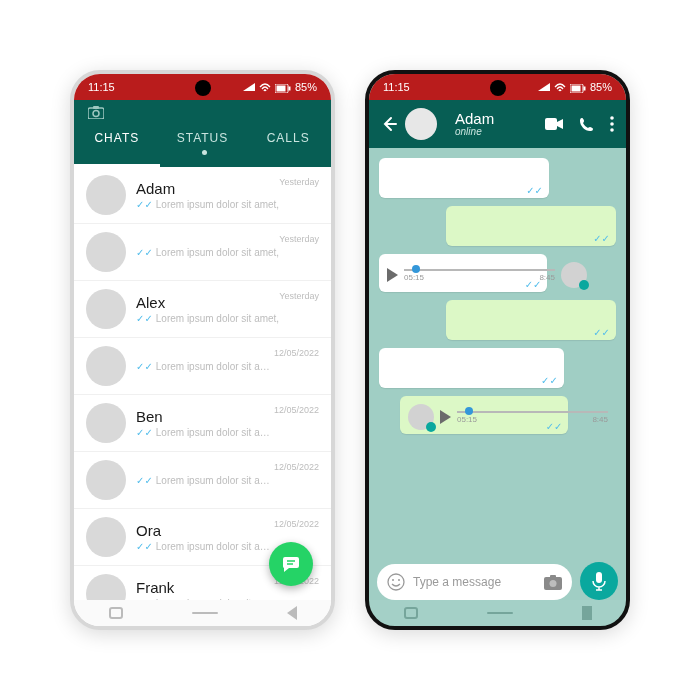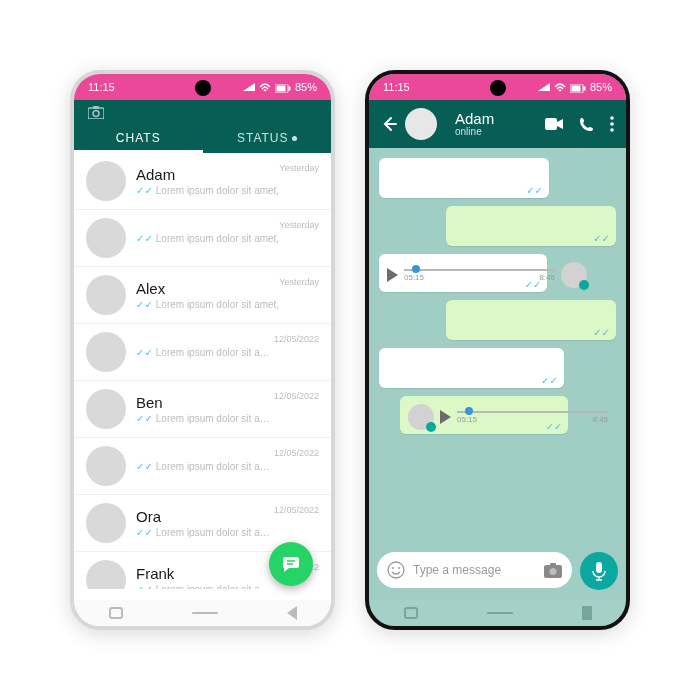--- a/index.html
+++ b/index.html
@@ -2,21 +2,21 @@
 <html><head>
 <meta charset="utf-8">
 <style>
   * { box-sizing: border-box; margin: 0; padding: 0; }
   body { font-family: -apple-system, Helvetica, Arial, sans-serif; background:#fff; width:700px; height:700px; display:flex; align-items:center; justify-content:center; gap:30px; }
 
   .phone { width:265px; height:560px; border-radius:30px; position:relative; overflow:hidden; box-shadow:0 4px 20px rgba(0,0,0,0.15); }
   .phone-a { border:4px solid #d7d7d7; background:#fff;}
   .phone-b { border:4px solid #111; background:#a0cec4;}
 
-  .statusbar { height:26px; background:#ec4899; color:#fff; font-size:11px; display:flex; align-items:center; justify-content:space-between; padding:0 14px;gap:25px;}
+  .statusbar { height:26px; background:#b91c1c; color:#fff; font-size:11px; display:flex; align-items:center; justify-content:space-between; padding:0 14px;gap:25px;}
   .statusbar .right { display:flex; align-items:flex-end; gap:4px;}
   .notch { position:absolute; top:0; left:50%; transform:translateX(-50%); width:16px; height:16px; background:#000; border-radius:50%; top:6px; z-index:5;}
 
   
   .topbar { background:#075E54; color:#fff; padding:4px 0 0; }
   .icon-row { display:flex; align-items:center; padding:2px 14px 4px; gap:14px; justify-content:flex-start;}
   .tabs { display:flex; }
   .tab { flex:1; text-align:center; font-size:12px; letter-spacing:1px; padding:8px 16px; color:#c9e4df; position:relative;}
   .tab.active { color:#fff; }
   .tab.active::after{ content:""; position:absolute; bottom:0; left:0; right:0; height:3px; background:#fff;}
@@ -36,41 +36,41 @@
   .phone-a .navbar { background:#fafafa;}
   .nb { width:20px; height:2.5px; background:#bbb; border-radius:2px;}
   .nb.tri { width:0; height:0; border-top:7px solid transparent; border-bottom:7px solid transparent; border-right:10px solid #bbb; background:none; border-radius:0;}
   .phone-b .nb, .phone-b .nb.sq { background:none; border-color:#75a59b; }
   .phone-b .nb { background:#75a59b; }
   .phone-b .nb.tri{ border-right-color:#75a59b;}
 
   
   .chat-header { background:#075E54; color:#fff; display:flex; align-items:center; padding:8px 12px; gap:8px;}
   .ch-name { font-size:15px; line-height:1;}
-  .ch-status { font-size:10px; color:#c9e4df;}
+  .ch-status { font-size:10px; color:#c9e4df;font-style:italic;}
   .ch-icons { margin-left:auto; display:flex; gap:16px; align-items:center;}
 
   .chat-body { height:calc(100% - 26px - 50px - 48px - 26px); padding:10px 10px; display:flex; flex-direction:column; gap:8px;}
   .bubble { max-width:78%; min-height:34px; border-radius:6px; padding:6px 8px 12px; position:relative; box-shadow:0 1px 1px rgba(0,0,0,0.08);}
   .in  { background:#fff; align-self:flex-start; }
   .out { background:#dcf8c6; align-self:flex-end; }
   .bubble .tk { position:absolute; right:6px; bottom:2px; font-size:10px; color:#53bdeb;}
   .bubble.empty { width:170px; height:40px;}
 
   .voice { display:flex; align-items:center; gap:6px; width:200px;}
   .voice .av { width:26px; height:26px; border-radius:50%; background:#d2d2d2; flex:none; position:relative;}
   .voice .av::after{content:""; position:absolute; right:-2px; bottom:-2px; width:10px; height:10px; background:#0aa89e; border-radius:50%;}
   .voice .play { width:0; height:0; border-top:7px solid transparent; border-bottom:7px solid transparent; border-left:11px solid #6b6b6b;}
   .voice .track { flex:1; height:2px; background:#b8b8b8; position:relative;}
   .voice .track::before{content:""; position:absolute; left:8px; top:-4px; width:8px; height:8px; background:#3497d9; border-radius:50%;}
   .voice-row { display:flex; gap:6px; align-items:flex-end;}
   .voice-row .bubble{ padding:8px 8px 4px;}
   .voice .meta{ display:flex; justify-content:space-between; width:100%; font-size:8px; color:#9a9a9a; margin-top:2px;text-align:center;}
 
-  .composer { position:absolute; bottom:26px; left:0; right:0; height:48px; display:flex; align-items:flex-start; padding:0 8px; gap:8px;}
+  .composer { position:absolute; bottom:26px; left:0; right:0; height:48px; display:flex; align-items:flex-end; padding:0 8px; gap:8px;}
   .compose-input { flex:1; background:#fff; border-radius:22px; height:36px; display:flex; align-items:center; padding:0 10px; gap:8px; color:#9a9a9a; font-size:12px;}
   .mic-btn { width:38px; height:38px; border-radius:50%; background:#0aa89e; display:flex; align-items:center; justify-content:center;}
 
   svg { display:block; }
 </style>
 </head>
 <body>
 
 <div class="phone phone-a">
   <div class="notch"></div>
@@ -97,20 +97,21 @@
     <div class="icon-row">
       <svg width="16" height="13">
           <rect x="0" y="2" width="16" height="11" rx="2" fill="none" stroke="#9ec7c0" stroke-width="1.5"></rect>
           <circle cx="8" cy="7.5" r="3" fill="none" stroke="#9ec7c0" stroke-width="1.5"></circle>
           <rect x="5" y="0" width="6" height="3" rx="1" fill="#9ec7c0"></rect>
         </svg>
     </div>
     <div class="tabs">
       <div class="tab active"><span>CHATS</span></div>
       <div class="tab"><span>STATUS</span><span class="dot"></span></div>
+      <div class="tab"><span>CALLS</span></div>
     </div>
   </div>
 
   <div class="chatlist" id="chatlist">
       <div class="row">
         <div class="avatar"></div>
     <div class="info">
       <div class="name">Adam</div>
       <div class="preview"><span class="ticks">✓✓</span>Lorem ipsum dolor sit amet,</div>
     </div>

